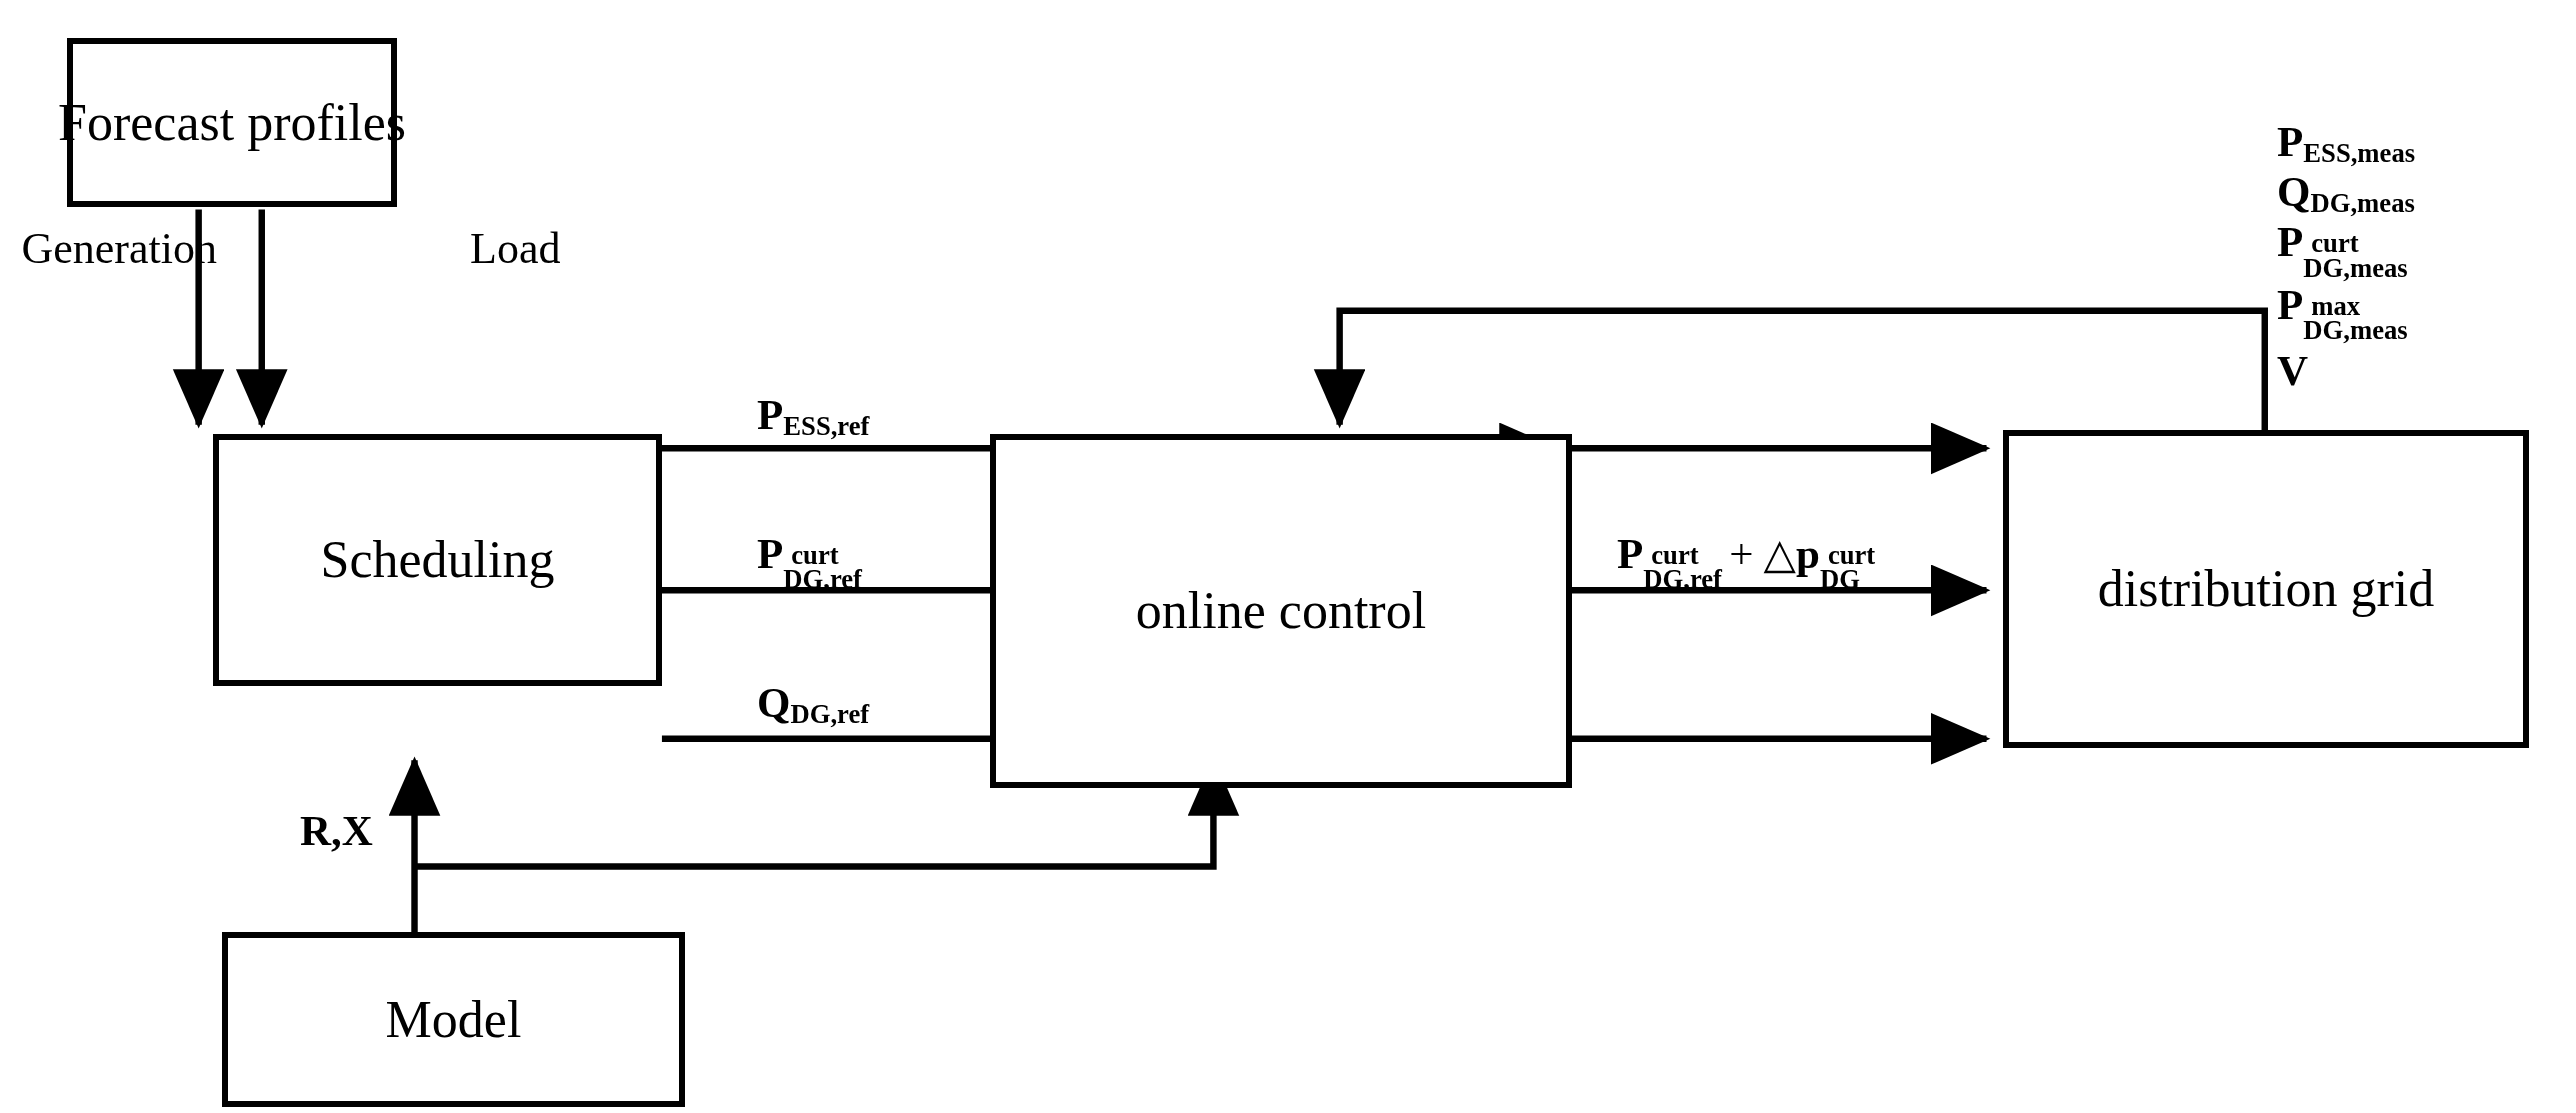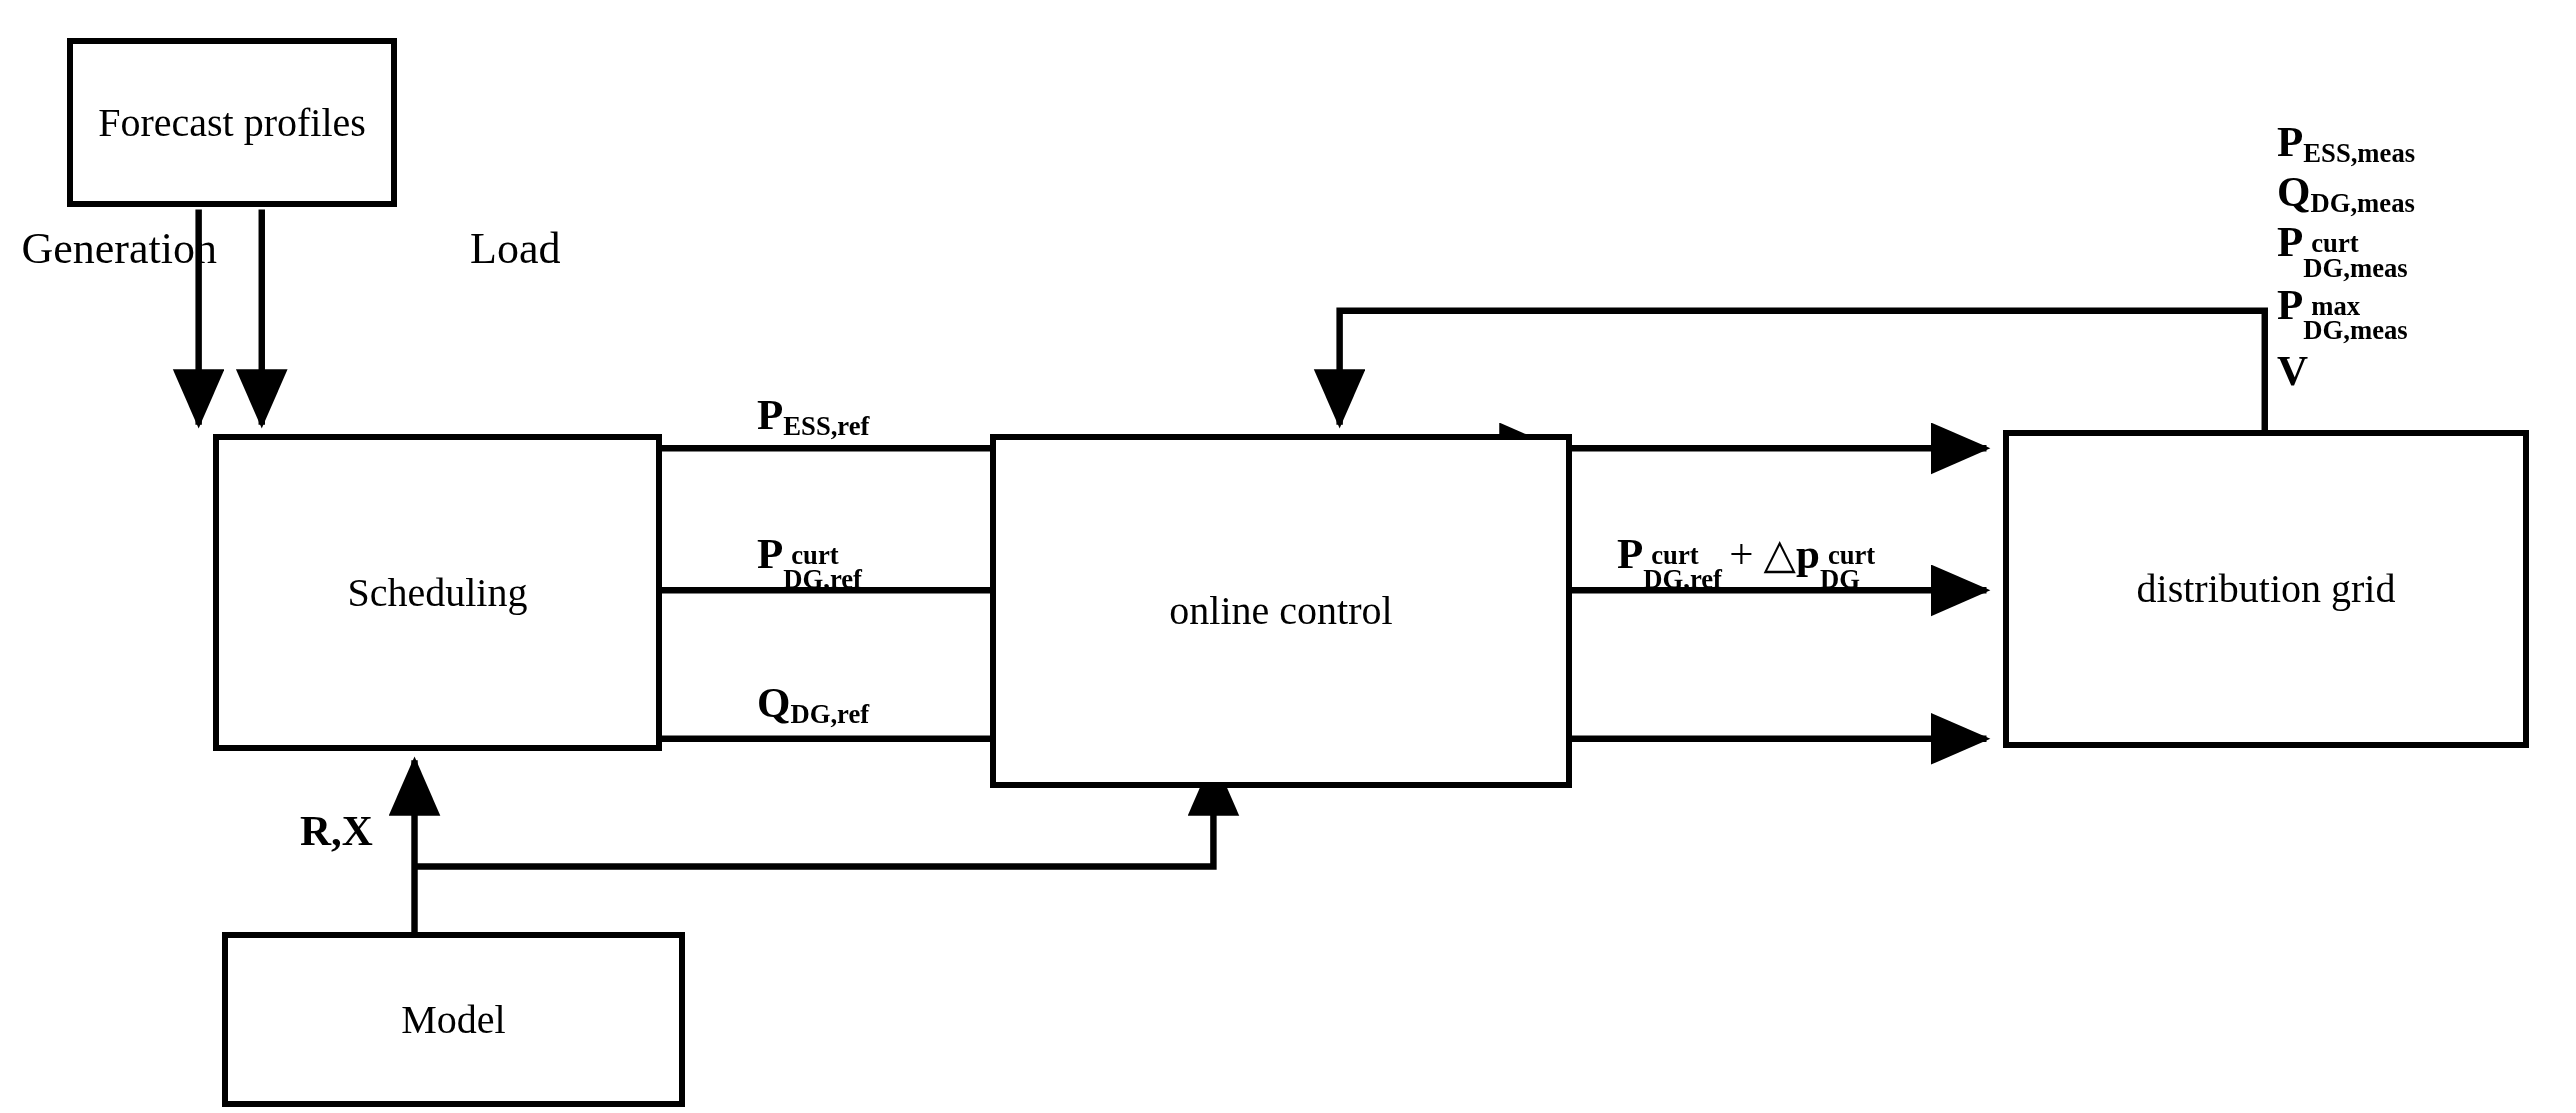--- a/index.html
+++ b/index.html
@@ -3,21 +3,21 @@
 <meta charset="utf-8">
 <style>
   html,body{margin:0;padding:0;background:#ffffff;}
   body{width:2576px;height:1114px;overflow:hidden;
        font-family:"Liberation Serif","DejaVu Serif",serif;color:#000;}
   #stage{position:relative;width:2576px;height:1114px;background:#fff;}
   svg.wires{position:absolute;left:0;top:0;width:2576px;height:1114px;}
 
   .node{position:absolute;display:flex;align-items:center;justify-content:center;
         background:#fff;border:6.5px solid #000;box-sizing:border-box;}
-  .node .node-label{font-size:40px;line-height:1;white-space:nowrap;}
+  .node .node-label{font-size:52px;line-height:1;white-space:nowrap;}
 
   .lbl{position:absolute;white-space:nowrap;line-height:1;}
   .plain{font-size:44px;font-family:"Liberation Serif","DejaVu Serif",serif;}
   .sym{font-size:43px;font-weight:bold;font-family:"Liberation Serif","DejaVu Serif",serif;}
   .sym .base{font-size:43px;}
   .sym sub{font-size:0.62em;vertical-align:-0.22em;font-weight:bold;letter-spacing:0px;}
   .sym sup{font-size:0.62em;vertical-align:0.52em;font-weight:bold;letter-spacing:0px;}
   .stk{display:inline-block;position:relative;width:0;height:0;vertical-align:baseline;}
   .stk sup{position:absolute;left:8px;top:-0.98em;font-size:0.62em;font-weight:bold;font-family:Liberation Serif, serif;}
   .stk sub{position:absolute;left:0;top:-0.07em;font-size:0.62em;font-weight:bold;}
@@ -54,21 +54,21 @@
 
       <path d="M578,1300 L578,1060" marker-end="url(#ah)"></path>
       <path d="M578,1208 L1692,1208 L1692,1060" marker-end="url(#ah)"></path>
     </g>
   </svg>
 
   <div class="node" style="left:67px;top:38px;width:330px;height:169px;">
     <span class="node-label">Forecast profiles</span>
   </div>
 
-  <div class="node" style="left:213px;top:434px;width:449px;height:317px;">
+  <div class="node" style="left:213px;top:434px;width:449px;height:252px;">
     <span class="node-label">Scheduling</span>
   </div>
 
   <div class="node" style="left:990px;top:434px;width:582px;height:354px;">
     <span class="node-label">online control</span>
   </div>
 
   <div class="node" style="left:2003px;top:430px;width:526px;height:318px;">
     <span class="node-label">distribution grid</span>
   </div>

